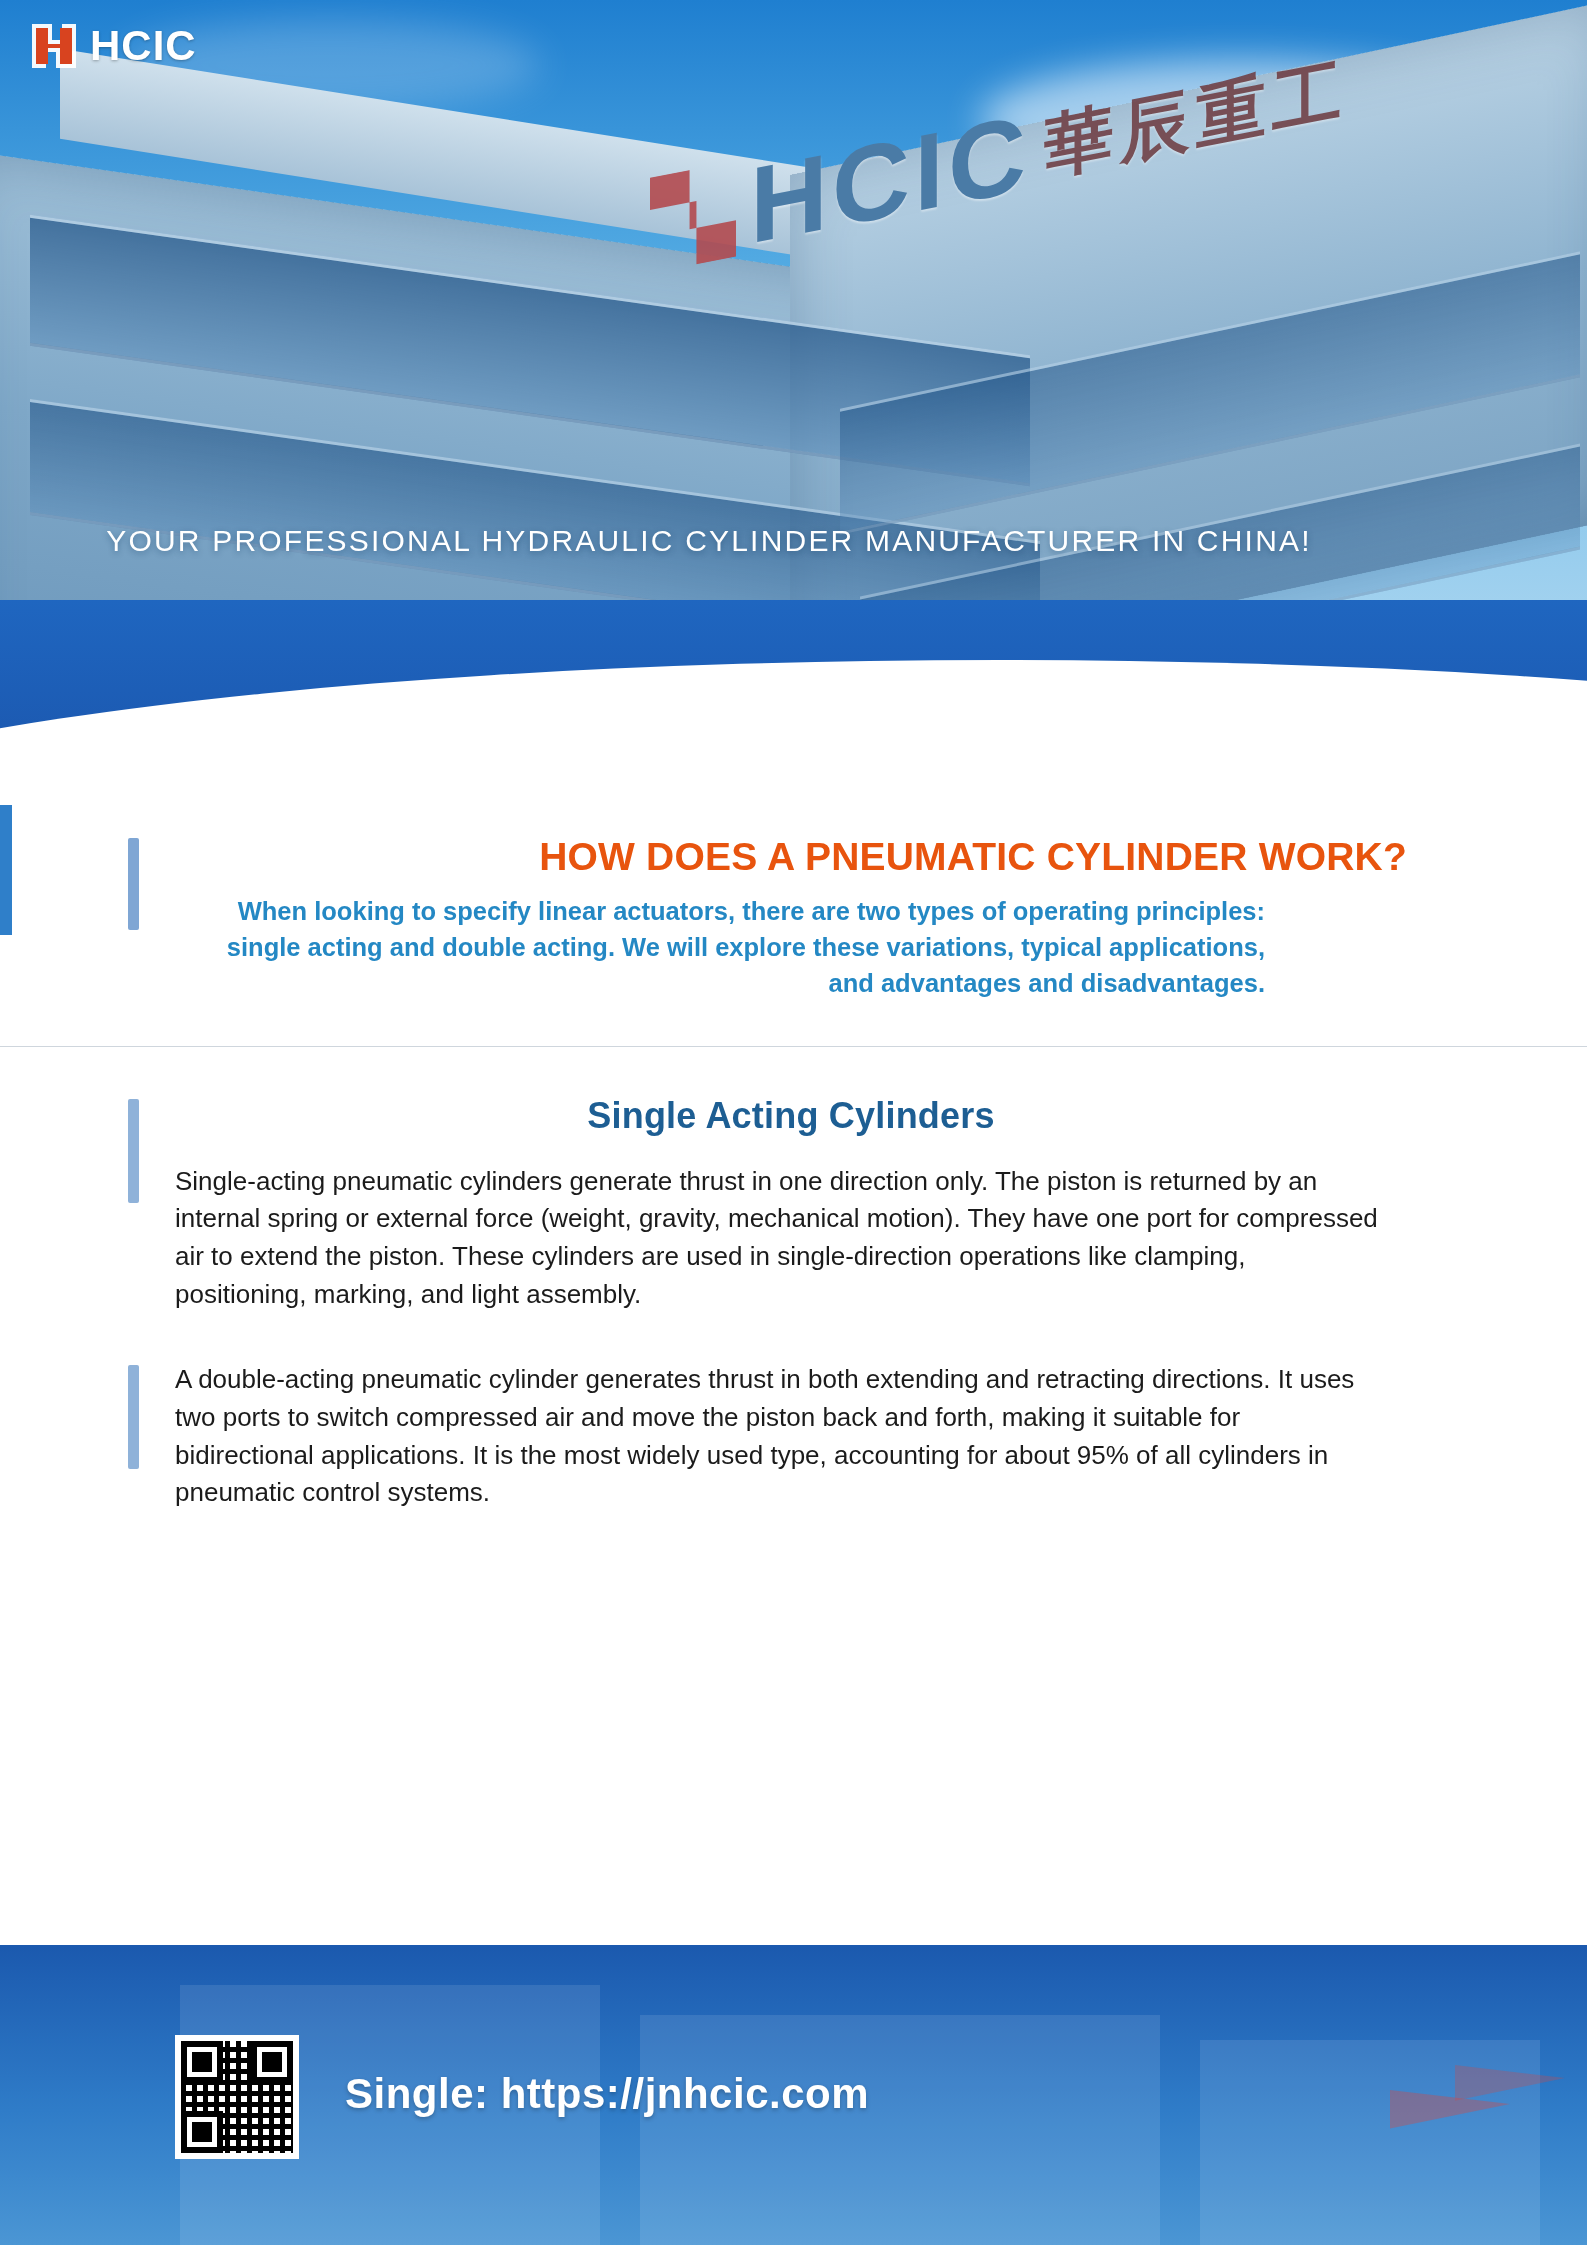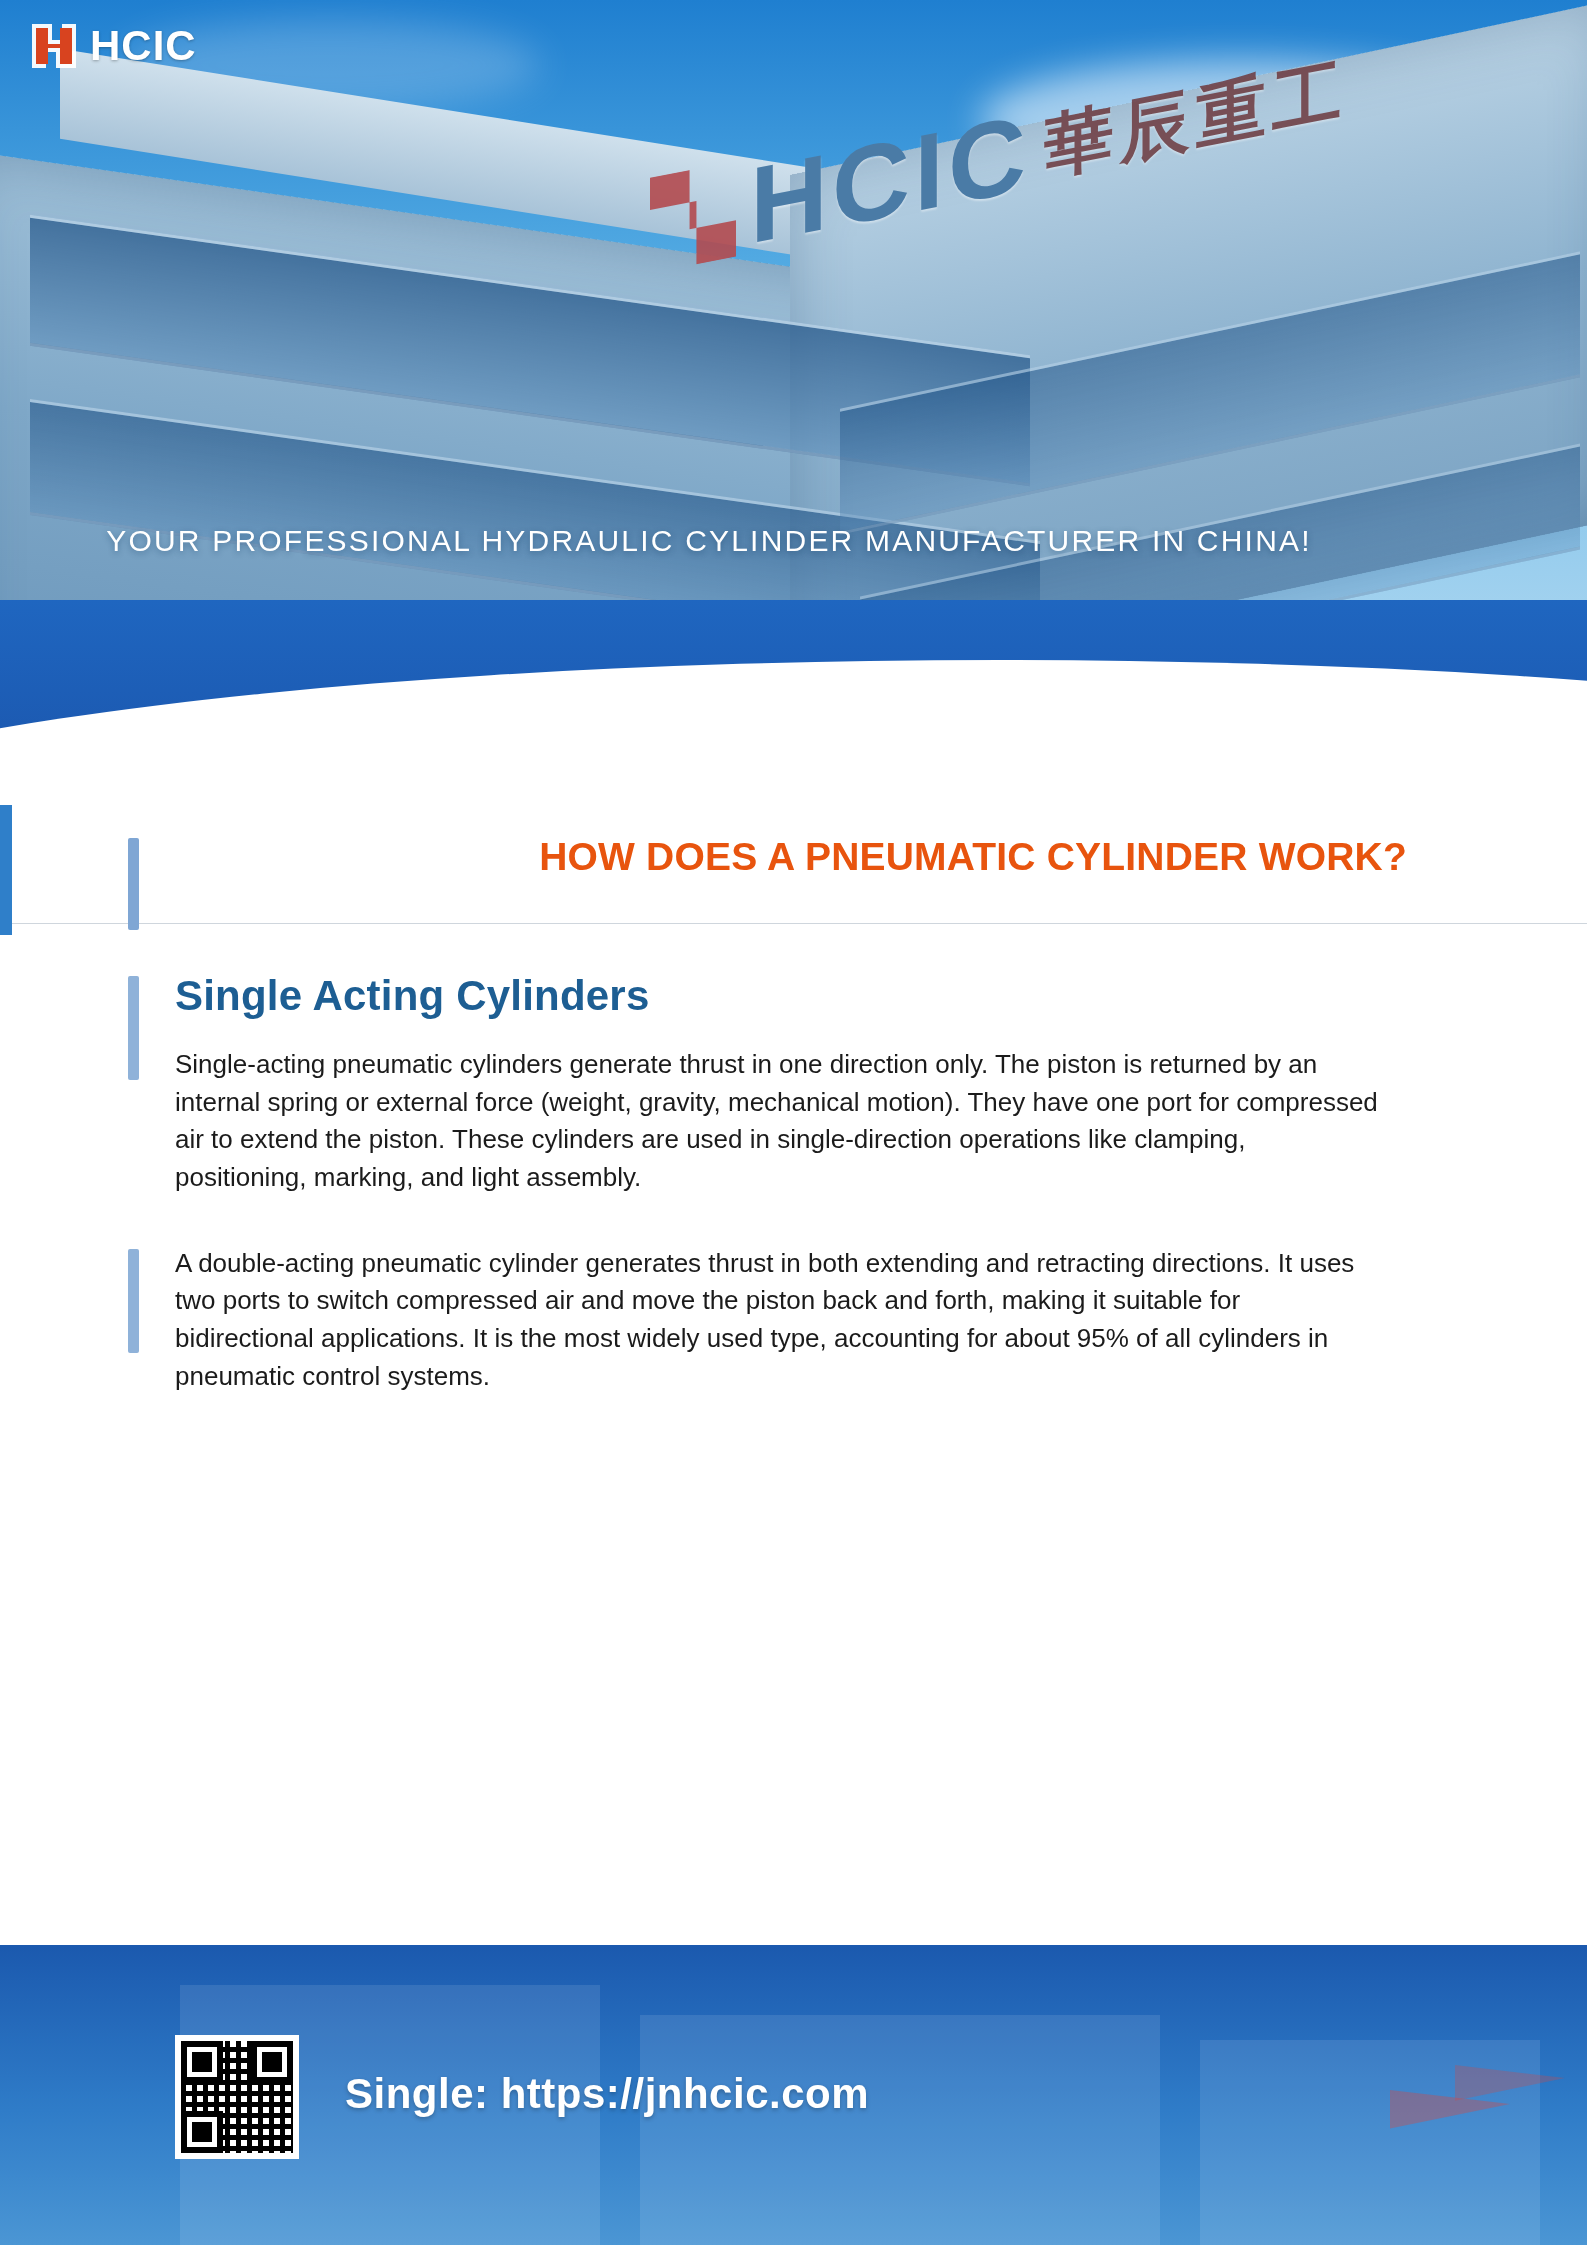--- a/index.html
+++ b/index.html
@@ -194,24 +194,25 @@
 
   .left-stub {
     position: absolute;
     left: 0;
     width: 12px;
     background: #2f7fc9;
   }
 
   h2.section-title {
     color: #1d5e93;
-    font-size: 42px;
+    font-size: 36px;
     font-weight: bold;
     margin: 0 0 26px 0;
     letter-spacing: .2px;
+    text-align: center;
   }
   .section-body {
     color: #1b1b1b;
     font-size: 26px;
     line-height: 1.45;
     max-width: 1205px;
   }
 
   
   .footer {
@@ -337,20 +338,21 @@
       </svg>
     </div>
     <div class="logo-text">HCIC</div>
   </div>
 
   <div class="content">
 
     <div class="block" style="padding-top:35px;text-align:right;">
       <div class="accent-bar" style="top:38px;height:92px;background:#7fa6d4;"></div>
       <h1 class="intro-title">HOW DOES A PNEUMATIC CYLINDER WORK?</h1>
+      <div class="intro-body">When looking to specify linear actuators, there are two types of operating principles: single acting and double acting. We will explore these variations, typical applications, and advantages and disadvantages.</div>
     </div>
 
     <div class="divider"></div>
 
     <div class="left-stub" style="top:5px;height:130px;"></div>
 
     <div class="block" style="padding-top:48px;">
       <div class="accent-bar" style="top:52px;height:104px;background:#8fb2d9;"></div>
       <h2 class="section-title">Single Acting Cylinders</h2>
       <div class="section-body">Single-acting pneumatic cylinders generate thrust in one direction only. The piston is returned by an internal spring or external force (weight, gravity, mechanical motion). They have one port for compressed air to extend the piston. These cylinders are used in single-direction operations like clamping, positioning, marking, and light assembly.</div>

